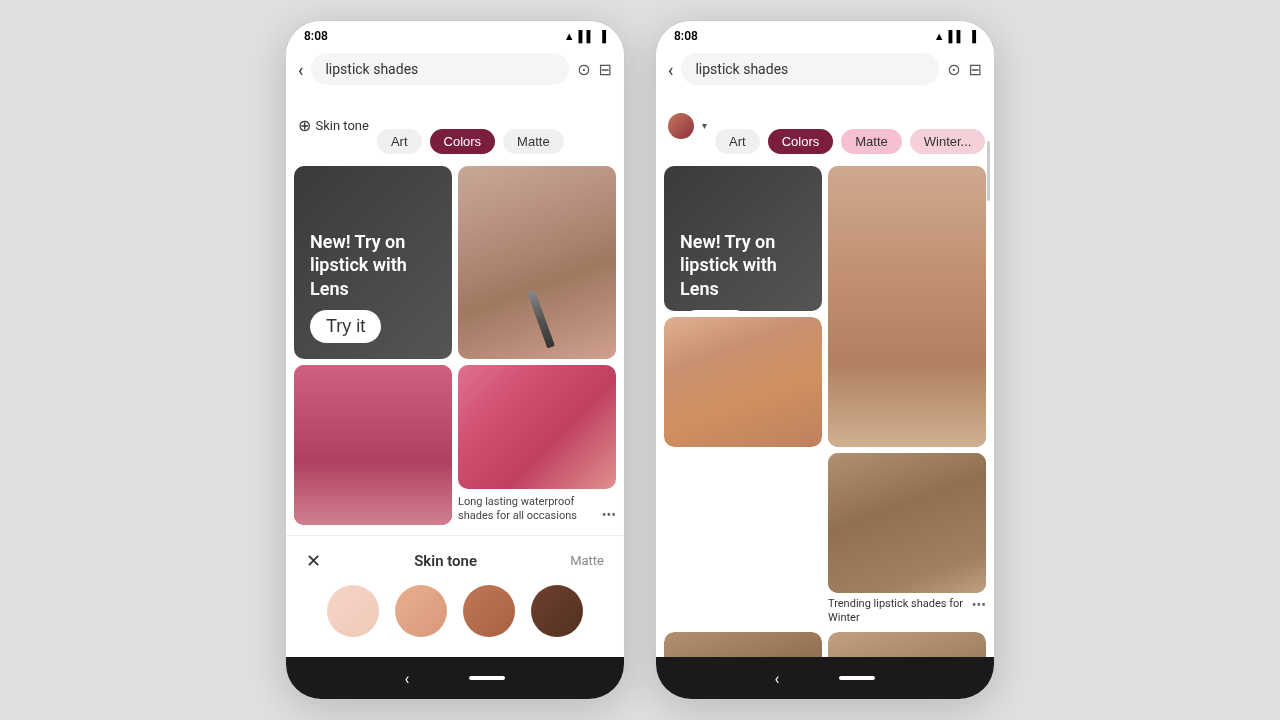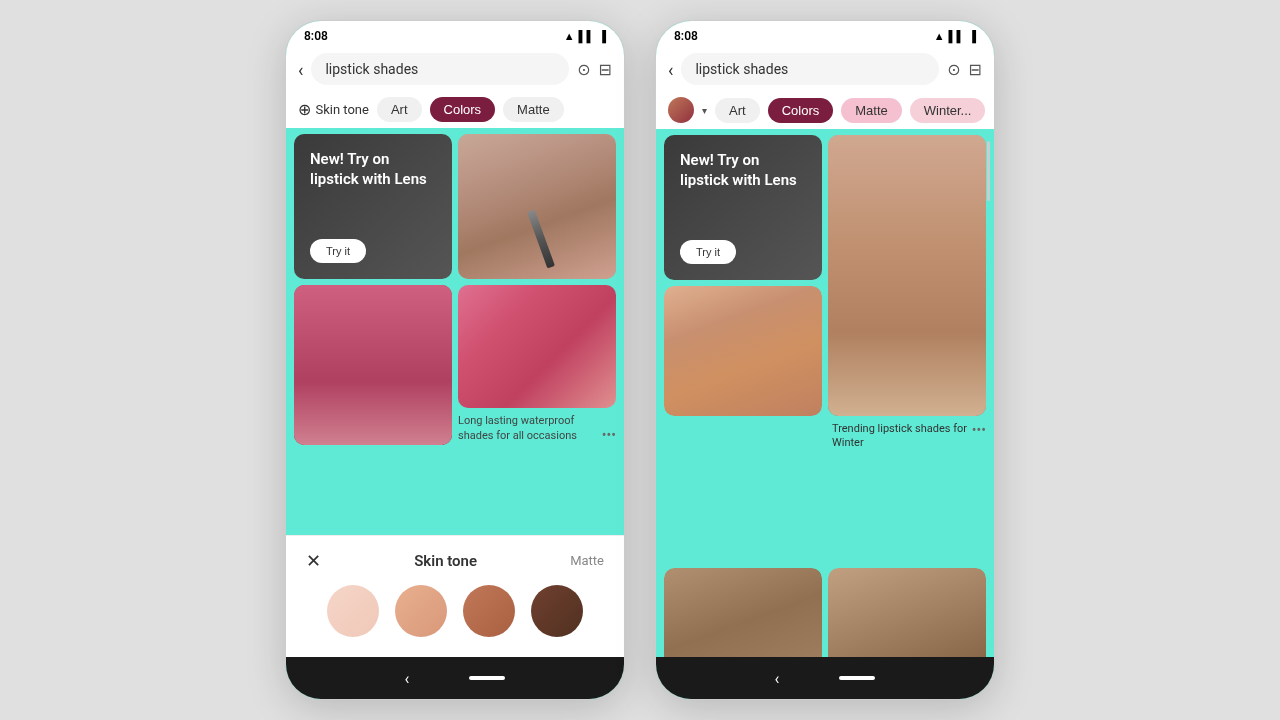--- a/index.html
+++ b/index.html
@@ -19,21 +19,21 @@
       align-items: center;
       justify-content: center;
       width: 100%;
       height: 100%;
       background: #e0e0e0;
       padding: 20px;
     }
     .phone-frame {
       width: 340px;
       height: 680px;
-      background: #5eead4;
+      background: #ffffff;
       border-radius: 36px;
       overflow: hidden;
       box-shadow: 0 8px 40px rgba(0,0,0,0.18);
       display: flex;
       flex-direction: column;
       position: relative;
       border: 1px solid #ccc;
     }
     .status-bar {
       display: flex;
@@ -106,20 +106,21 @@
       font-size: 16px;
     }
     .filter-chip {
       border-radius: 20px;
       padding: 5px 14px;
       font-size: 13px;
       font-weight: 500;
       cursor: pointer;
       white-space: nowrap;
       border: none;
+      margin-top: 32px;
     }
     .chip-normal {
       background: #f0f0f0;
       color: #333;
     }
     .chip-active {
       background: #7b1d3e;
       color: #fff;
       text-align: right;
     }
@@ -138,31 +139,32 @@
       background: linear-gradient(135deg, #3a3a3a, #555);
       border-radius: 10px;
       padding: 16px;
       display: flex;
       flex-direction: column;
       justify-content: space-between;
       min-height: 145px;
     }
     .lens-card-title {
       color: #fff;
-      font-size: 15px;
+      font-size: 18px;
       font-weight: 600;
       line-height: 1.3;
+      margin-top: 48px;
     }
     .try-it-btn {
       background: #fff;
       color: #333;
       border: none;
       border-radius: 20px;
       padding: 6px 16px;
-      font-size: 11px;
+      font-size: 18px;
       font-weight: 500;
       cursor: pointer;
       width: fit-content;
       margin-top: 10px;
       text-align: right;
     }
     .lips-photo {
       grid-column: 2;
       border-radius: 10px;
       overflow: hidden;
@@ -303,20 +305,21 @@
       grid-column: 2;
       border-radius: 10px;
       overflow: hidden;
       min-height: 220px;
       background: linear-gradient(180deg, #c9a090 0%, #b08070 100%);
       grid-row: 1 / span 2;
     }
     .r-trending-card {
       grid-column: 2;
       display: flex;
+      flex-direction: column;
       gap: 4px;
     }
     .r-trending-photo {
       border-radius: 10px;
       background: linear-gradient(135deg, #c09080, #a07060);
       min-height: 140px;
     }
     .r-trending-text {
       font-size: 11px;
       color: #333;

